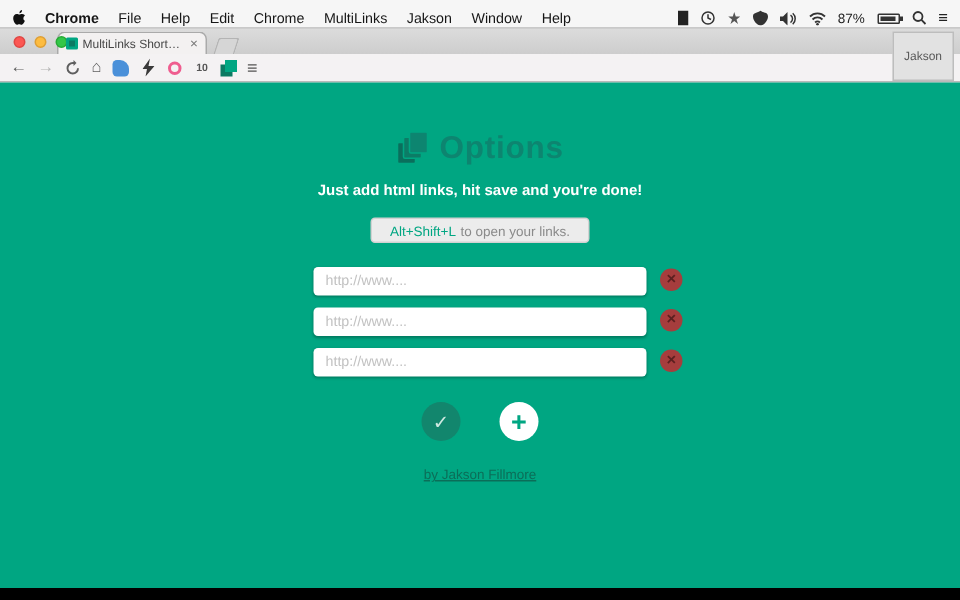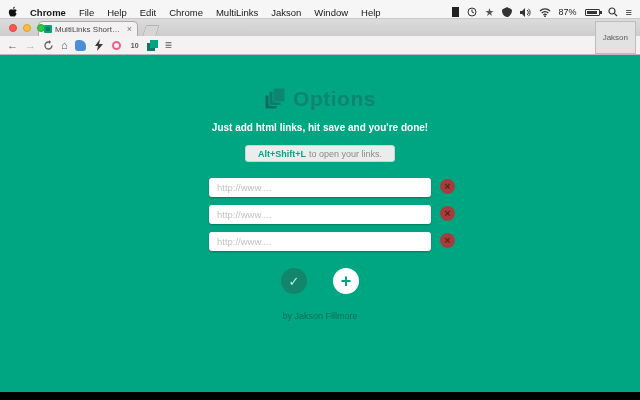--- a/index.html
+++ b/index.html
@@ -75,41 +75,41 @@
   
   .content { flex:1; background:#00a682; display:flex; flex-direction:column; align-items:center; position:relative; }
   .logo-row { display:flex; align-items:center; gap:7px; margin-top:32px; }
   .page-title { font-size:21px; font-weight:bold; color:#0d8570; letter-spacing:0.5px; }
   .subtitle { color:#fff; font-size:10px; font-weight:bold; margin-top:11px; }
   .shortcut-btn {
     margin-top:12px; height:17px; padding:0 12px;
     background:#ececec; border:1px solid #d2d2d2; border-radius:3px;
     display:flex; align-items:center; font-size:9px; color:#8a8a8a; cursor:pointer;
   }
-  .shortcut-key { color:#00a682; font-weight:bold; margin-right:3px; }
+  .shortcut-key { color:#00a682; font-weight:normal; margin-right:3px; }
   .links { margin-top:15px; display:flex; flex-direction:column; gap:7px; }
   .link-row { position:relative; width:222px; }
   .link-input {
     width:222px; height:19px; border:none; border-radius:3px;
     padding:0 8px; font-size:9.5px; color:#333; outline:none;
     box-shadow:0 1px 2px rgba(0,0,0,0.28); font-family:"Liberation Sans",sans-serif;
   }
   .link-input::placeholder { color:#c2c2c2; }
   .remove-btn {
     position:absolute; right:-24px; top:2px; width:15px; height:15px;
     border-radius:50%; background:#a63d3d; color:#5c1f1f;
     display:flex; align-items:center; justify-content:center;
     font-size:11px; font-weight:bold; line-height:1; cursor:pointer;
   }
   .actions { display:flex; gap:26px; margin-top:17px; }
   .circle-btn { width:26px; height:26px; border-radius:50%; display:flex; align-items:center; justify-content:center; cursor:pointer; }
   .save-btn { background:#12866d; color:#cfe9e1; font-size:13px; }
   .add-btn { background:#fff; color:#00a682; font-size:18px; font-weight:bold; line-height:0; }
   .credit { margin-top:17px; font-size:9px; }
-  .credit a { color:#0b6e58; cursor:pointer; }
+  .credit a { color:#0b6e58; text-decoration:underline; cursor:pointer; }
   
   svg { display:block; }
 </style>
 </head>
 <body>
 
 <div class="menubar">
   <span class="apple">
     <svg width="10" height="12" viewBox="0 0 10 12">
         <path fill="#111" d="M7.6 6.3c0-1.3 1.1-1.9 1.1-1.9S8 3.3 6.7 3.3c-.9 0-1.4.4-1.8.4-.4 0-1-.4-1.7-.4C1.8 3.3.8 4.5.8 6.2c0 2.1 1.6 4.3 2.5 4.3.5 0 .8-.3 1.5-.3s1 .3 1.5.3c1 0 2.1-2 2.3-2.7-1-.4-1-1.5-1-1.5zM6.3 2.2c.5-.6.4-1.5.4-1.5s-.8.1-1.3.7c-.5.5-.4 1.4-.4 1.4s.9 0 1.3-.6z"></path>

